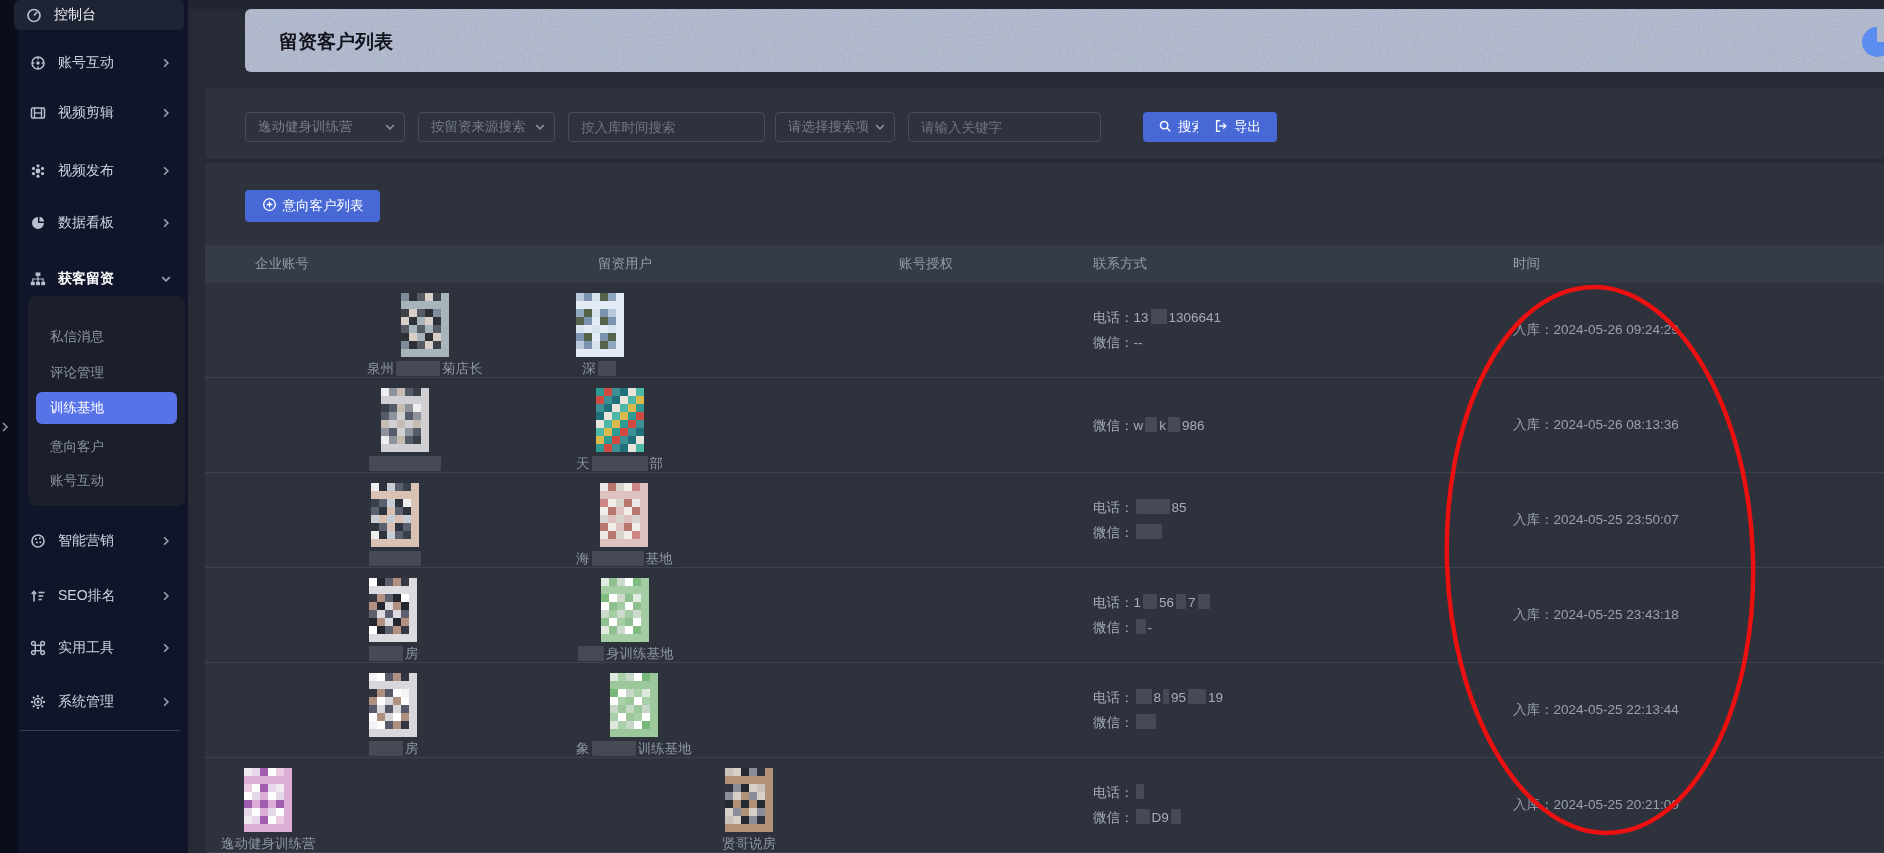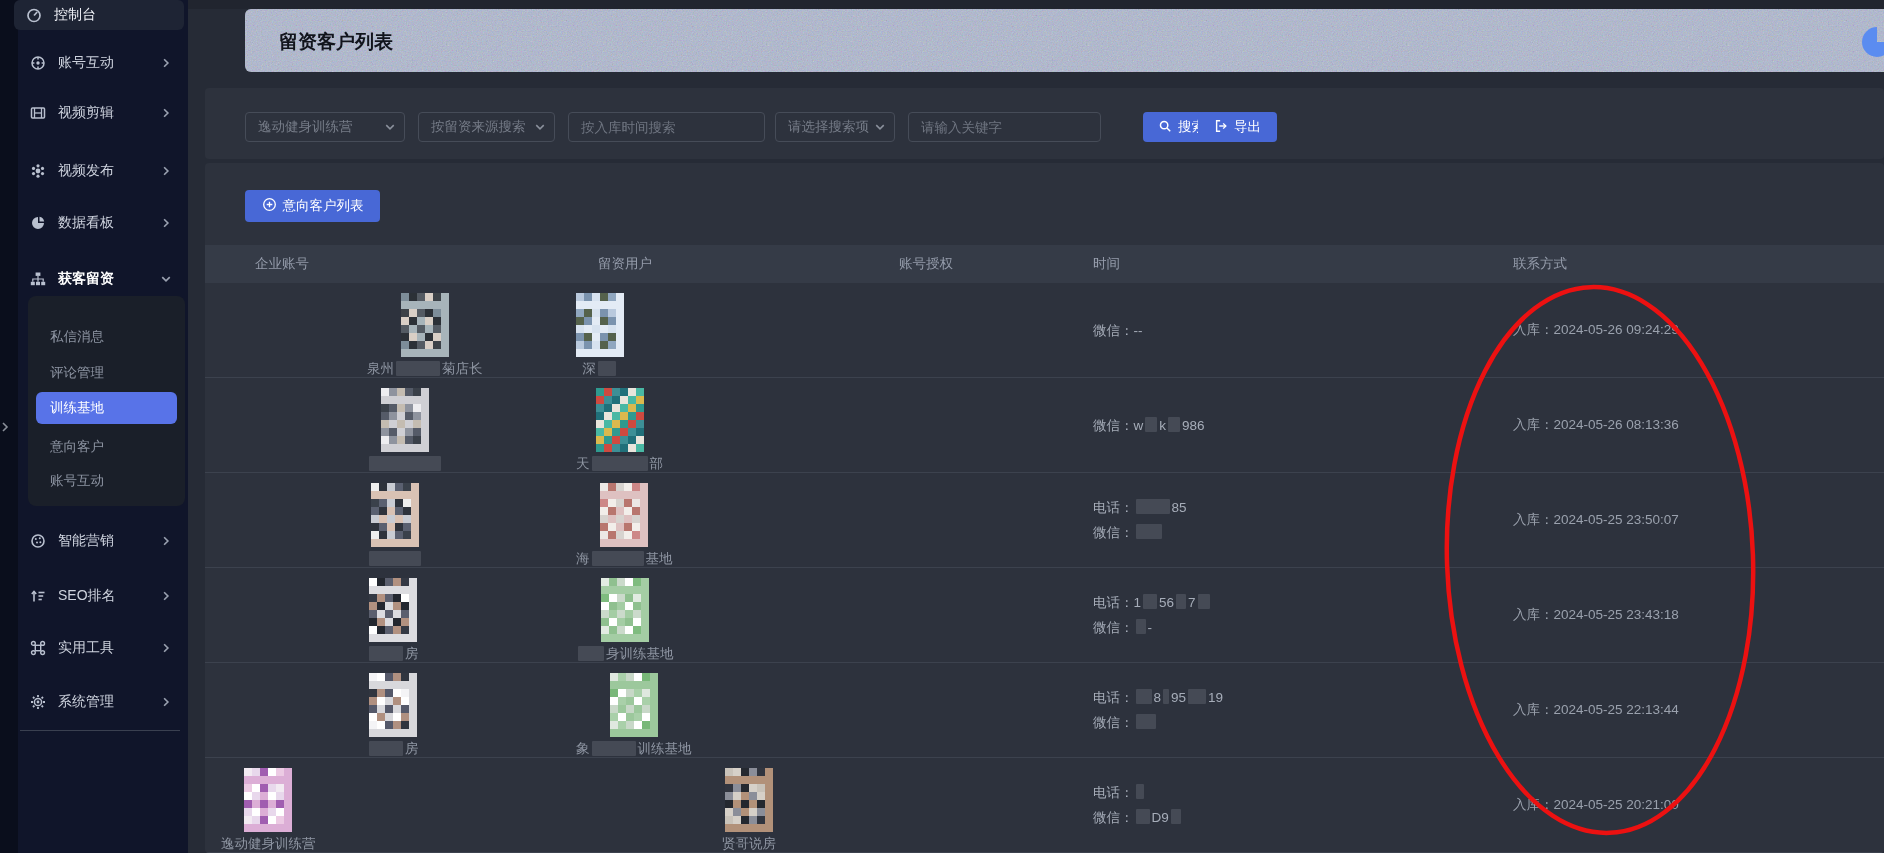--- a/index.html
+++ b/index.html
@@ -333,22 +333,22 @@
             <circle cx="8" cy="8" r="6.2" fill="none" stroke="currentColor" stroke-width="1.4"></circle>
             <line x1="8" y1="5" x2="8" y2="11" stroke="currentColor" stroke-width="1.4"></line>
             <line x1="5" y1="8" x2="11" y2="8" stroke="currentColor" stroke-width="1.4"></line>
           </svg></span>
       <span>意向客户列表</span>
     </button>
     <div class="thead">
       <div class="th c1">企业账号</div>
       <div class="th c2">留资用户</div>
       <div class="th c3">账号授权</div>
+      <div class="th c4">联系方式</div>
       <div class="th c5">时间</div>
-      <div class="th c4">联系方式</div>
     </div>
     <div class="tbody" id="tbody">
         <div class="trow">
           <div class="cell">
             <div class="avatar-stack" style="left: 162px;">
               <div class="avatar">
                 <i style="background: rgb(125, 141, 153);"></i>
                 <i style="background: rgb(44, 49, 55);"></i>
                 <i style="background: rgb(84, 91, 99);"></i>
                 <i style="background: rgb(217, 207, 198);"></i>
@@ -457,20 +457,21 @@
                 <i style="background: rgb(227, 235, 245);"></i>
               </div>
               <div class="acc-name">
                 <span class="seg-text">深</span>
                 <span class="censor" style="width: 18px;"></span>
               </div>
             </div>
           </div>
           <div class="cell"></div>
           <div class="cell contact">
+            <div>电话：<span class="seg-text">13</span><span class="censor" style="width: 16px;"></span><span class="seg-text">1306641</span></div>
             <div>微信：<span class="seg-text">--</span></div>
           </div>
           <div class="cell timecell">入库：2024-05-26 09:24:29</div>
         </div>
         <div class="trow">
           <div class="cell">
             <div class="avatar-stack" style="left: 162px;">
               <div class="avatar">
                 <i style="background: rgb(237, 237, 240);"></i>
                 <i style="background: rgb(142, 147, 158);"></i>

